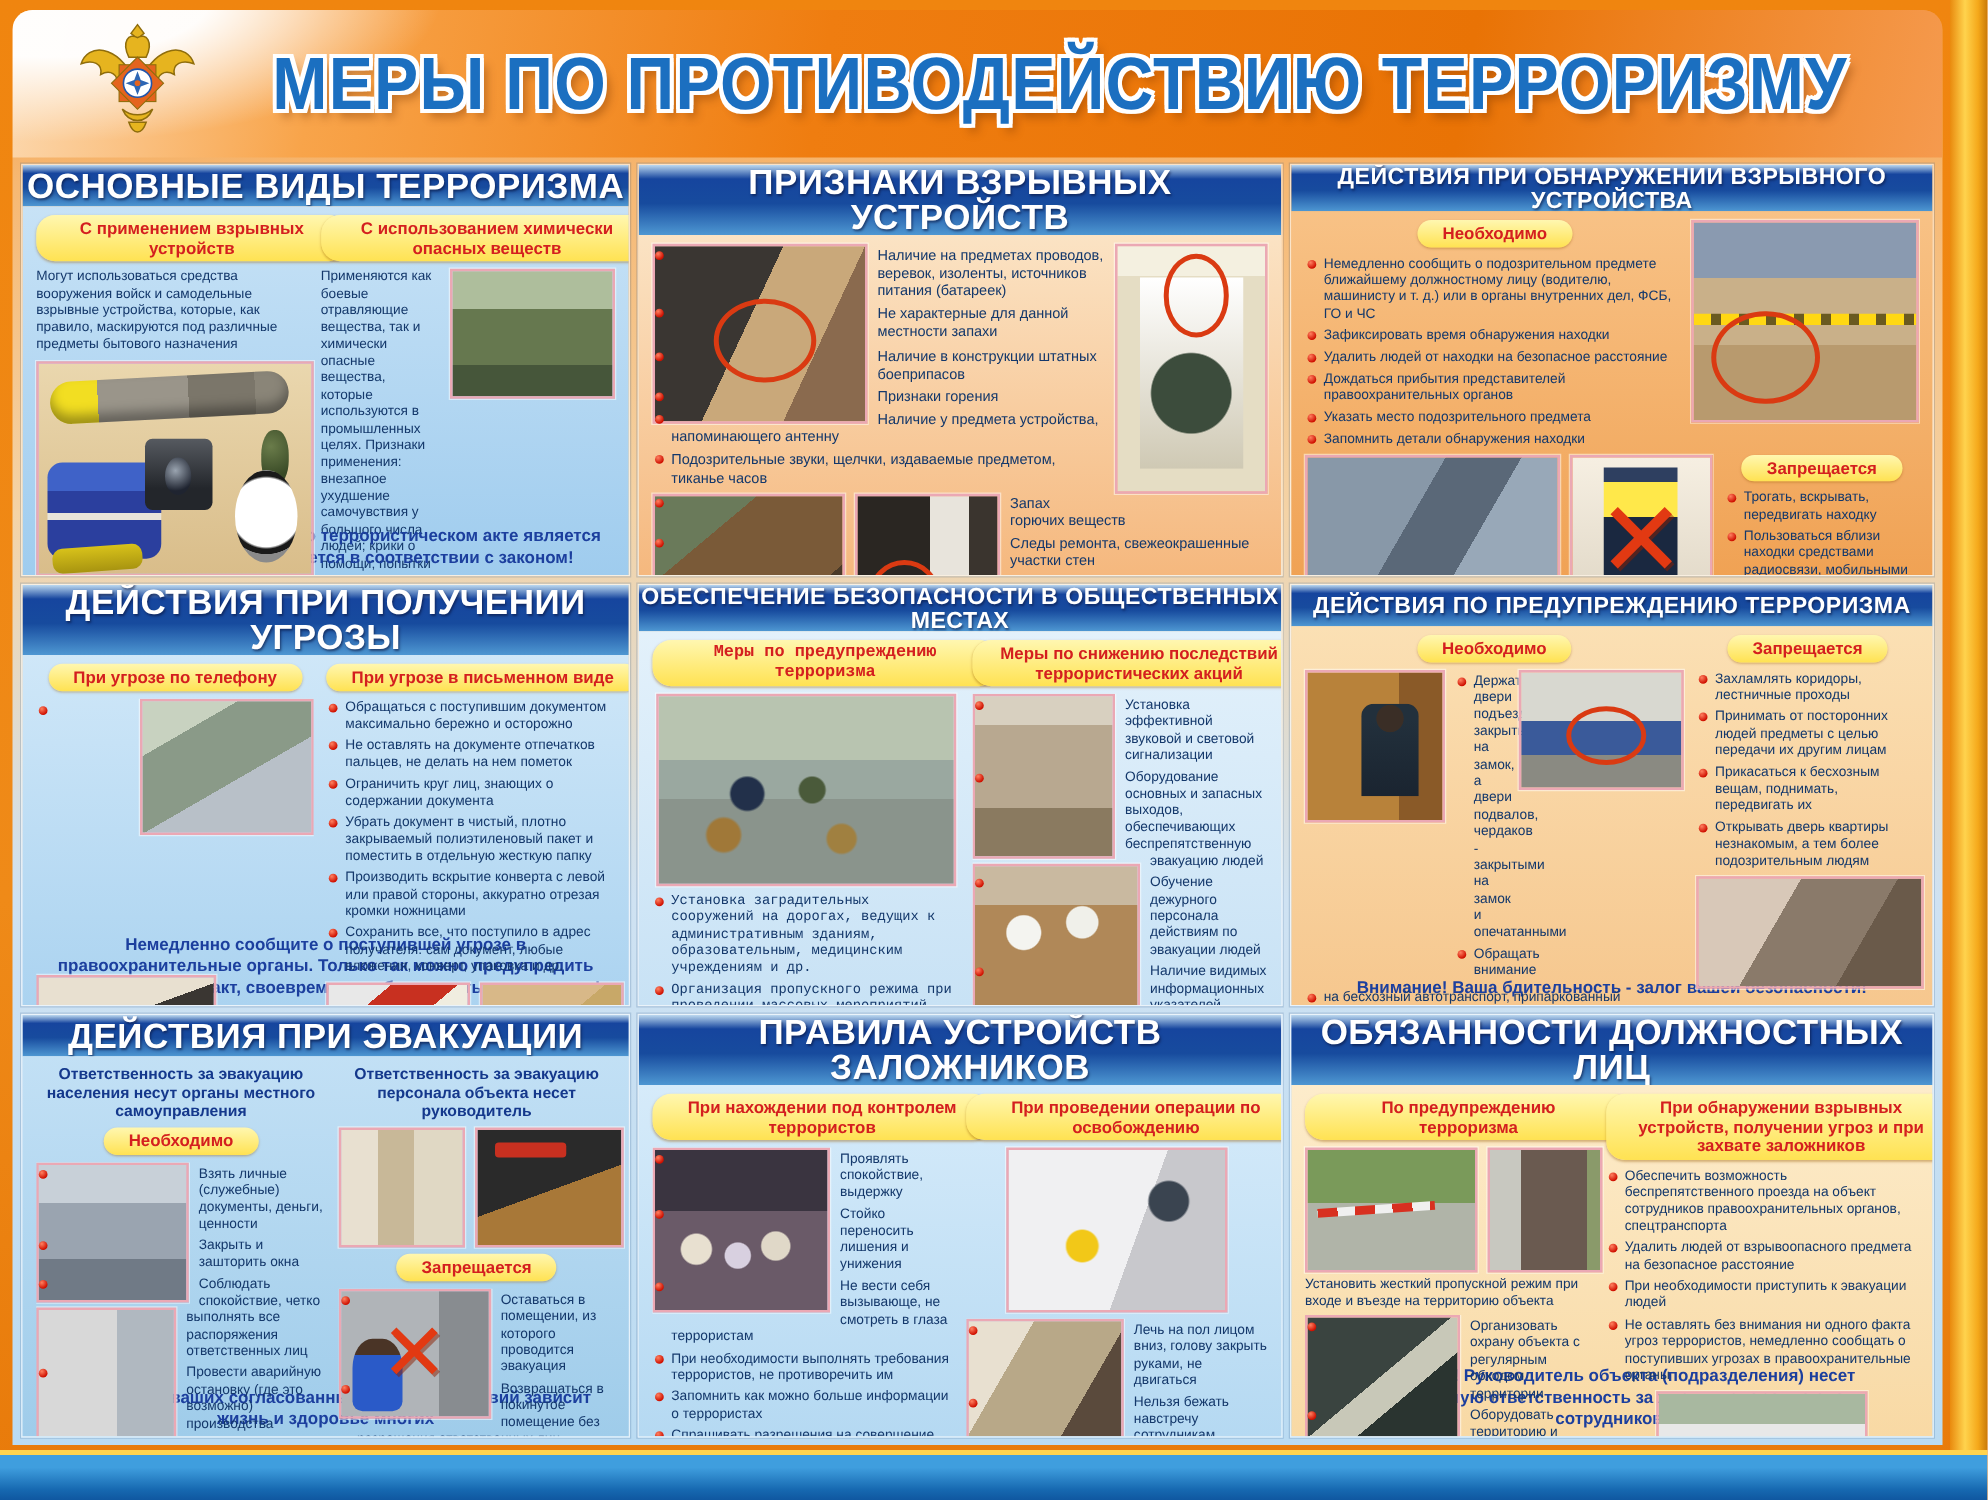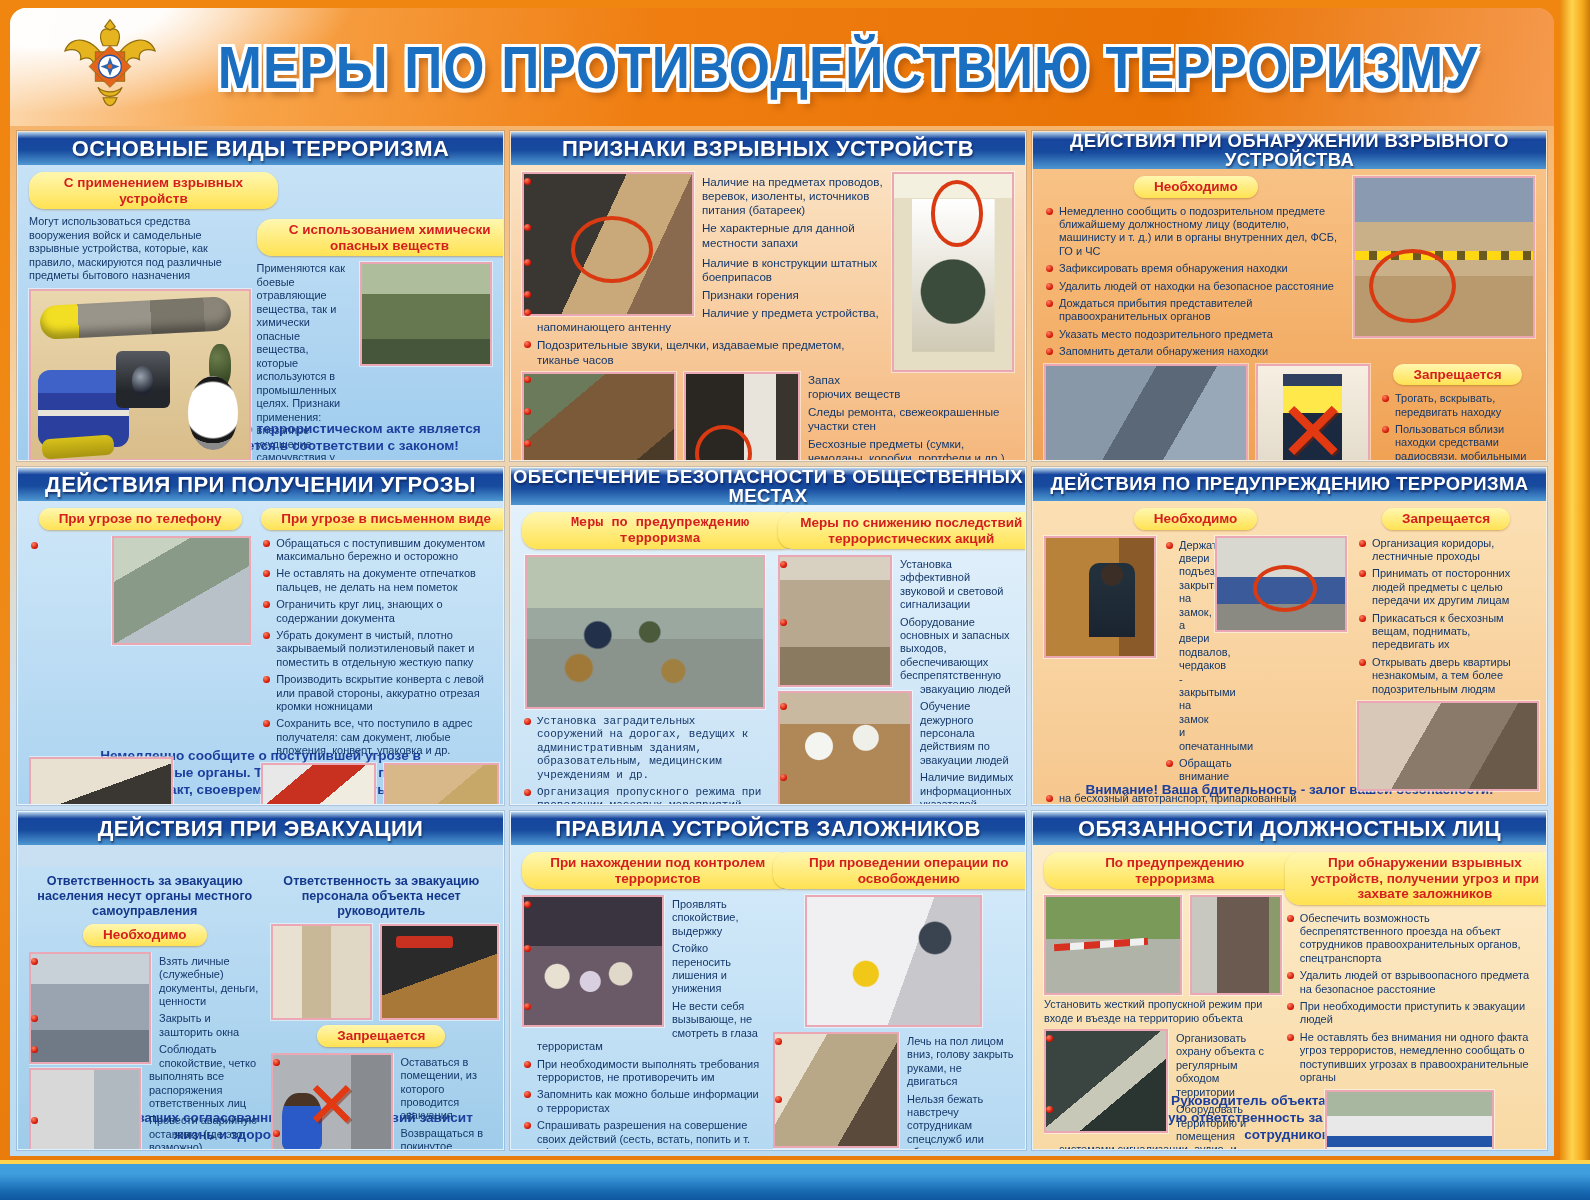--- a/index.html
+++ b/index.html
@@ -26,31 +26,31 @@
                    0 -3px 0 #fff,0 3px 0 #fff,-3px 0 0 #fff,3px 0 0 #fff,5px 6px 7px rgba(120,50,0,.45);}
 
   
   .grid{position:absolute;left:0;right:0;top:118px;bottom:0;display:grid;
         grid-template-columns:487px 516px 1fr;grid-template-rows:330px 338px 1fr;
         gap:6px;padding:5px 7px 6px;}
   .panel{display:flex;flex-direction:column;overflow:hidden;
         border:1px solid rgba(255,255,255,.6);box-shadow:0 0 0 1px rgba(20,70,130,.18);}
   .ptitle{flex:0 0 33px;display:flex;align-items:center;justify-content:center;text-align:center;
         background:linear-gradient(180deg,#bcd8ef 0,#16459e 20%,#174b9e 55%,#4e97d2 100%);
-        color:#fff;font-weight:bold;font-size:22px;letter-spacing:.4px;line-height:1;
+        color:#fff;font-weight:bold;font-size:28px;letter-spacing:.4px;line-height:1;
         text-shadow:1px 2px 2px rgba(10,20,60,.6);transform-origin:center;}
   .t-sm{font-size:18.5px;}
   .pbody{flex:1;min-height:0;padding:7px 11px 5px;display:flex;flex-direction:column;overflow:hidden;position:relative;}
   .bg1{background:linear-gradient(180deg,#c7e2f6,#9fccee);}
   .bg2{background:linear-gradient(180deg,#fbe3c4,#f5b87e);}
   .bg3{background:linear-gradient(180deg,#f8c286,#f0a254);}
   .bg4{background:linear-gradient(180deg,#cfe7f8,#abd3f0);}
   .bg5{background:linear-gradient(180deg,#e3f1fb,#c8e2f5);}
   .bg6{background:linear-gradient(180deg,#fbe0b4,#f6c78e);}
-  .bg7{background:linear-gradient(180deg,#c2e0f5,#9fccea);margin-top:22px;}
+  .bg7{background:linear-gradient(180deg,#c2e0f5,#9fccea);}
   .bg8{background:linear-gradient(180deg,#d6ebfa,#b5d9f2);}
   .bg9{background:linear-gradient(180deg,#fdeccb,#f8d9a4);}
 
   .cols{display:flex;gap:10px;flex:1;min-height:0;}
   .pill{display:block;width:max-content;max-width:96%;margin:0 auto 6px;
         background:linear-gradient(180deg,#fff7b0,#ffe252);border-radius:15px;padding:3px 20px;
         color:#d41f1f;font-weight:bold;font-size:13.5px;text-align:center;line-height:1.15;
         box-shadow:0 1px 2px rgba(150,90,0,.4);}
   .blist{list-style:none;margin:2px 0;padding:0;font-size:11.6px;line-height:1.22;color:#14386b;}
   .blist li{position:relative;padding:1px 0 3px 15px;}
@@ -190,21 +190,21 @@
             <p class="txt">Могут использоваться средства вооружения войск и самодельные взрывные устройства, которые, как правило, маскируются под различные предметы бытового назначения</p>
             <div class="ph ph-explosives" style="width:100%;height:168px;">
               <div class="shell"></div>
               <div class="bagit"></div>
               <div class="cam"></div>
               <div class="gren"></div>
               <div class="clockit"></div>
               <div class="tubeit"></div>
             </div>
           </div>
-          <div style="flex:1;min-width:0;margin-top:47px;">
+          <div style="flex:1;min-width:0;">
             <span class="pill">С использованием химически опасных веществ</span>
             <div class="rowflex">
               <p class="txt" style="flex:1;margin-top:0;">Применяются как боевые отравляющие вещества, так и химически опасные вещества, которые используются в промышленных целях. Признаки применения: внезапное ухудшение самочувствия у большого числа людей; крики о помощи; попытки покинуть место нахождения; нехарактерные для данной местности запахи</p>
               <div class="ph ph-chem" style="width:128px;height:100px;"></div>
             </div>
 
           </div>
         </div>
         <div class="slogan">Заведомо ложное сообщение о террористическом акте является преступлением и наказывается в соответствии с законом!</div>
       </div>
@@ -339,21 +339,21 @@
               <div class="ph ph-car ringa r-c" style="width:128px;height:92px;"></div>
             </div>
             <ul class="blist compact">
                 <li>на бесхозный автотранспорт, припаркованный непосредственно к зданию, интересоваться бесхозными предметами</li>
               </ul>
 
           </div>
           <div style="width:178px;flex:none;">
             <span class="pill">Запрещается</span>
             <ul class="blist compact">
-                <li>Организация коридоры, лестничные проходы</li>
+                <li>Захламлять коридоры, лестничные проходы</li>
                 <li>Принимать от посторонних людей предметы с целью передачи их другим лицам</li>
                 <li>Прикасаться к бесхозным вещам, поднимать, передвигать их</li>
                 <li>Открывать дверь квартиры незнакомым, а тем более подозрительным людям</li>
               </ul>
             <div class="ph ph-visitors" style="width:100%;height:86px;"></div>
           </div>
         </div>
         <div class="slogan">Внимание! Ваша бдительность - залог вашей безопасности!</div>
       </div>
     </section>

